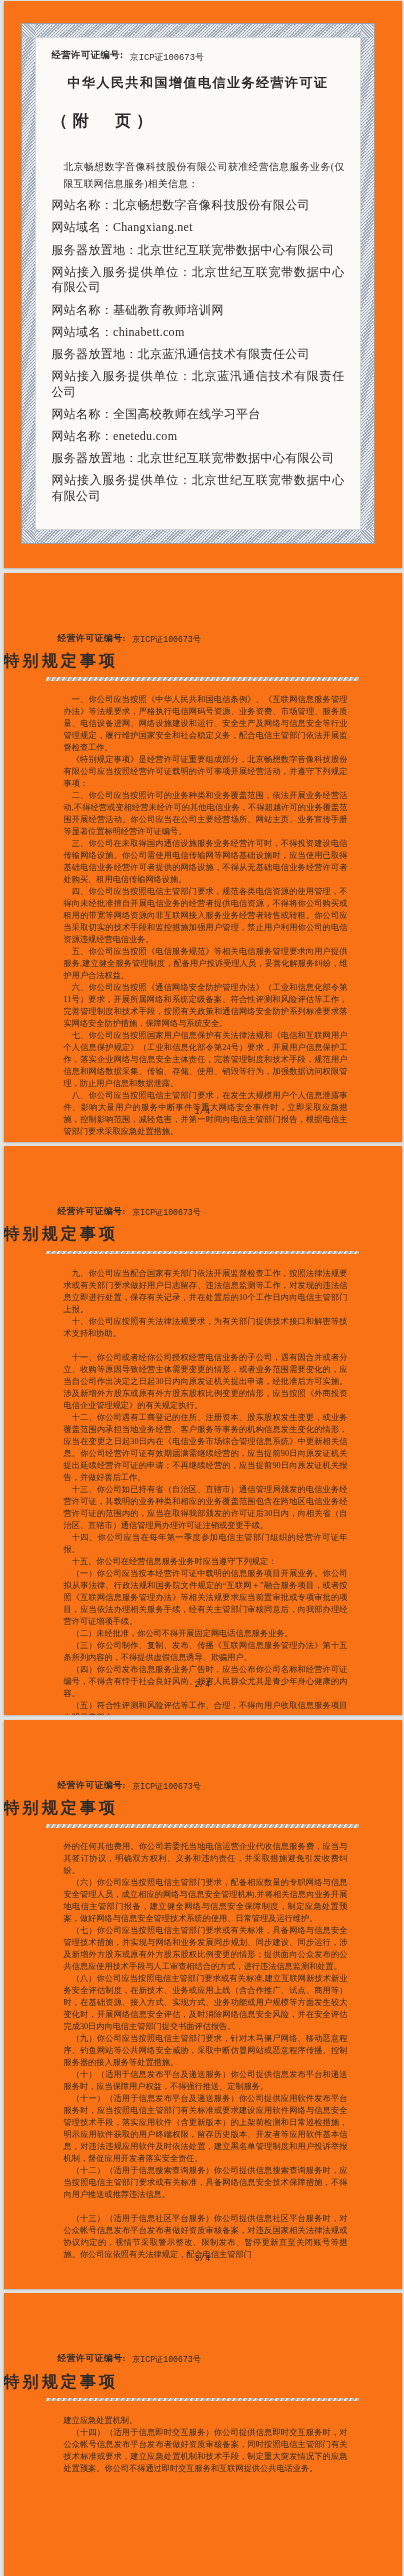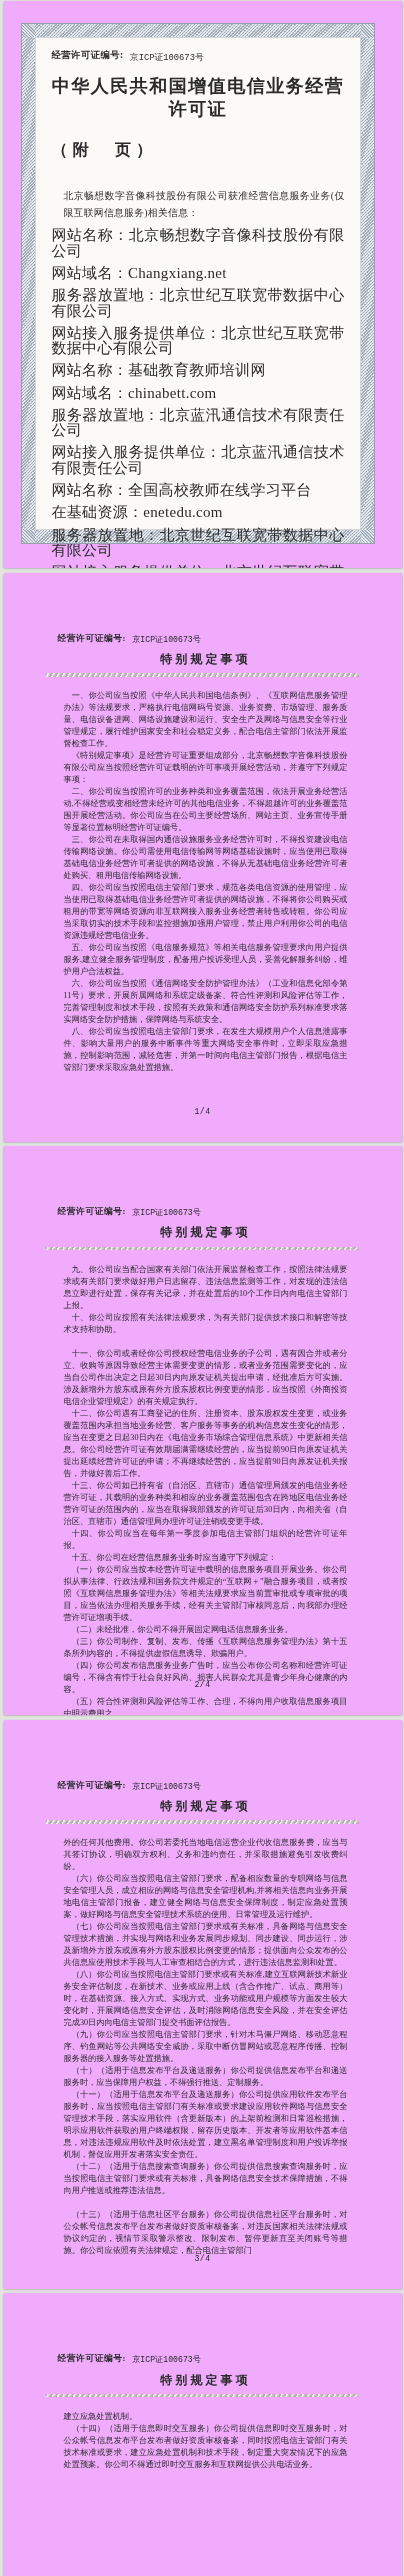--- a/index.html
+++ b/index.html
@@ -7,21 +7,21 @@
     width:405px;
     background:#e3e3e2;
     font-family:"Liberation Serif","DejaVu Serif",serif;
     color:#2b2b2b;
   }
   .canvas{width:405px;padding:1px 0 0 0;}
   .page{
     position:relative;
     width:398px;
     margin:0 auto 4.6px auto;
-    background:#f0abfc;
+    background:#f97316;
     box-shadow:0 0.5px 2.1px rgba(0,0,0,.38), 0 0 0.5px rgba(0,0,0,.25);
     overflow:hidden;
   }
   .page:last-child{margin-bottom:0;}
   .page.cert{height:567px;}
   .page.prov{height:569px;}
 
   
   .frame{
     position:absolute;left:18.5px;top:23px;
@@ -32,38 +32,38 @@
     outline:0.5px solid #97a1ae;
     box-shadow:inset 0 0 0 0.5px #aab3bf;
     background:#fbfaf7;
     padding:8.2px 16.5px;
   }
   .cert-head{margin-top:4.1px;white-space:nowrap;}
   .cert-head .lbl{font-weight:bold;font-size:9.3px;letter-spacing:0.5px;}
   .cert-head .val{font-size:8.8px;margin-left:4.1px;position:relative;top:1.5px;font-family:"Liberation Mono","DejaVu Sans Mono",monospace;}
   h1.cert-title{
     margin:12.4px 0 0 0;text-align:center;
-    font-size:18px;font-weight:bold;letter-spacing:1.5px;line-height:1.3;
+    font-size:13px;font-weight:bold;letter-spacing:1.5px;line-height:1.3;
   }
   .cert-sub{text-align:left;font-size:16px;font-weight:bold;letter-spacing:5.2px;margin-top:19px;}
   .cert-intro{
     margin:26px 0 0 12px;font-size:9.8px;line-height:17px;text-align:justify;letter-spacing:0.3px;
   }
   .entries{margin-top:4.1px;}
   .entries p{
-    margin:6.7px 0 0 0;font-size:15px;line-height:15.5px;text-align:justify;letter-spacing:0.3px;
+    margin:6.7px 0 0 0;font-size:12px;line-height:15.5px;text-align:justify;letter-spacing:0.3px;
   }
 
   
   .prov-head{padding-top:60px;margin-left:54px;white-space:nowrap;}
   .prov-head .lbl{font-weight:bold;font-size:8.8px;letter-spacing:0.5px;}
   .prov-head .val{font-size:8.2px;margin-left:4.1px;position:relative;top:1px;font-family:"Liberation Mono","DejaVu Sans Mono",monospace;}
   h2.prov-title{
-    margin:6.2px 0 0 0;text-align:center;
-    font-size:12px;font-weight:bold;letter-spacing:3.1px;padding-left:6px;
+    margin:6.2px 0 0 0;
+    font-size:16px;font-weight:bold;letter-spacing:3.1px;
   }
   .divider{
     margin:5.2px auto 0 auto;width:313px;height:3.6px;
     background:repeating-linear-gradient(120deg,#a9ada7 0 1.5px,#f1f1ec 1.5px 3.1px,#c3c6bf 3.1px 4.6px);
     opacity:.85;
   }
   .prov-body{margin:13.4px 54px 0 60px;}
   .prov-body p{
     margin:0;font-size:8.2px;line-height:12px;text-align:justify;
     text-indent:1em;
@@ -93,42 +93,43 @@
       <div class="entries">
         <p>网站名称：北京畅想数字音像科技股份有限公司</p>
         <p>网站域名：Changxiang.net</p>
         <p>服务器放置地：北京世纪互联宽带数据中心有限公司</p>
         <p>网站接入服务提供单位：北京世纪互联宽带数据中心有限公司</p>
         <p>网站名称：基础教育教师培训网</p>
         <p>网站域名：chinabett.com</p>
         <p>服务器放置地：北京蓝汛通信技术有限责任公司</p>
         <p>网站接入服务提供单位：北京蓝汛通信技术有限责任公司</p>
         <p>网站名称：全国高校教师在线学习平台</p>
-        <p>在基础资源：enetedu.com</p>
+        <p>网站名称：enetedu.com</p>
         <p>服务器放置地：北京世纪互联宽带数据中心有限公司</p>
         <p>网站接入服务提供单位：北京世纪互联宽带数据中心有限公司</p>
       </div>
     </div>
   </section>
 
   <section class="page prov">
     <div class="prov-head">
       <span class="lbl">经营许可证编号:</span>
       <span class="val">京ICP证100673号</span>
     </div>
     <h2 class="prov-title">特别规定事项</h2>
     <div class="divider"></div>
     <div class="prov-body">
       <p>一、你公司应当按照《中华人民共和国电信条例》、《互联网信息服务管理办法》等法规要求，严格执行电信网码号资源、业务资费、市场管理、服务质量、电信设备进网、网络设施建设和运行、安全生产及网络与信息安全等行业管理规定，履行维护国家安全和社会稳定义务，配合电信主管部门依法开展监督检查工作。</p>
       <p>《特别规定事项》是经营许可证重要组成部分，北京畅想数字音像科技股份有限公司应当按照经营许可证载明的许可事项开展经营活动，并遵守下列规定事项：</p>
       <p>二、你公司应当按照许可的业务种类和业务覆盖范围，依法开展业务经营活动,不得经营或变相经营未经许可的其他电信业务，不得超越许可的业务覆盖范围开展经营活动。你公司应当在公司主要经营场所、网站主页、业务宣传手册等显著位置标明经营许可证编号。</p>
       <p>三、你公司在未取得国内通信设施服务业务经营许可时，不得投资建设电信传输网络设施。你公司需使用电信传输网等网络基础设施时，应当使用已取得基础电信业务经营许可者提供的网络设施，不得从无基础电信业务经营许可者处购买、租用电信传输网络设施。</p>
-      <p>四、你公司应当按照电信主管部门要求，规范各类电信资源的使用管理，应当使用已取得基础电信业务经营许可者提供的网络设施，不得将你公司购买或租用的带宽等网络资源向非互联网接入服务业务经营者转售或转租。你公司应当采取切实的技术手段和监控措施加强用户管理，禁止用户利用你公司的电信资源违规经营电信业务。</p>
+      <p>四、你公司应当按照电信主管部门要求，规范各类电信资源的使用管理，不得向未经批准擅自开展电信业务的经营者提供电信资源，不得将你公司购买或租用的带宽等网络资源向非互联网接入服务业务经营者转售或转租。你公司应当采取切实的技术手段和监控措施加强用户管理，禁止用户利用你公司的电信资源违规经营电信业务。</p>
       <p>五、你公司应当按照《电信服务规范》等相关电信服务管理要求向用户提供服务,建立健全服务管理制度，配备用户投诉受理人员，妥善化解服务纠纷，维护用户合法权益。</p>
       <p>六、你公司应当按照《通信网络安全防护管理办法》（工业和信息化部令第11号）要求，开展所属网络和系统定级备案、符合性评测和风险评估等工作，完善管理制度和技术手段，按照有关政策和通信网络安全防护系列标准要求落实网络安全防护措施，保障网络与系统安全。</p>
+      <p>七、你公司应当按照国家用户信息保护有关法律法规和《电信和互联网用户个人信息保护规定》（工业和信息化部令第24号）要求，开展用户信息保护工作，落实企业网络与信息安全主体责任，完善管理制度和技术手段，规范用户信息和网络数据采集、传输、存储、使用、销毁等行为，加强数据访问权限管理，防止用户信息和数据泄露。</p>
       <p>八、你公司应当按照电信主管部门要求，在发生大规模用户个人信息泄露事件、影响大量用户的服务中断事件等重大网络安全事件时，立即采取应急措施，控制影响范围，减轻危害，并第一时间向电信主管部门报告，根据电信主管部门要求采取应急处置措施。</p>
     </div>
     <div class="pagenum">1/4</div>
   </section>
 
   <section class="page prov">
     <div class="prov-head">
       <span class="lbl">经营许可证编号:</span>
       <span class="val">京ICP证100673号</span>
     </div>

